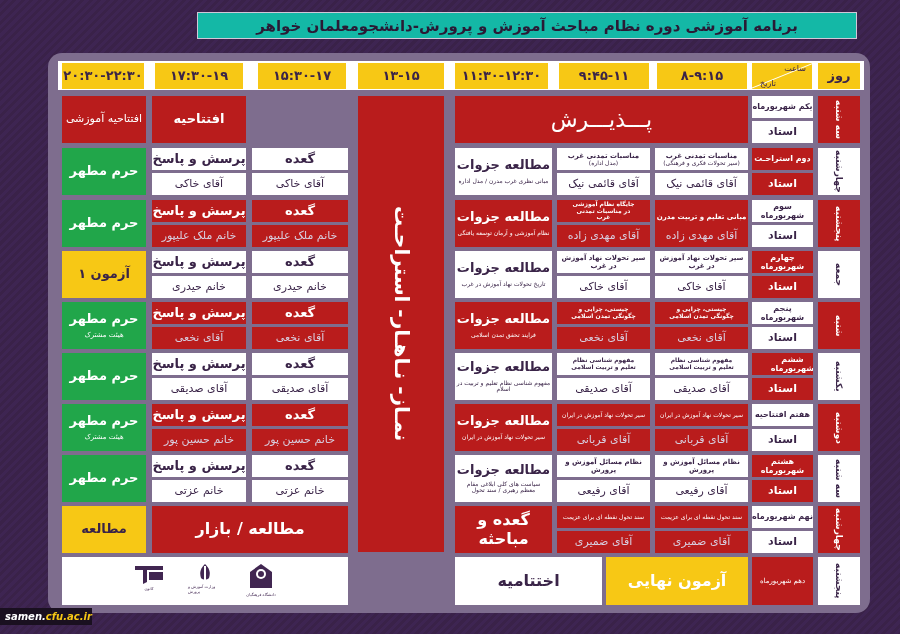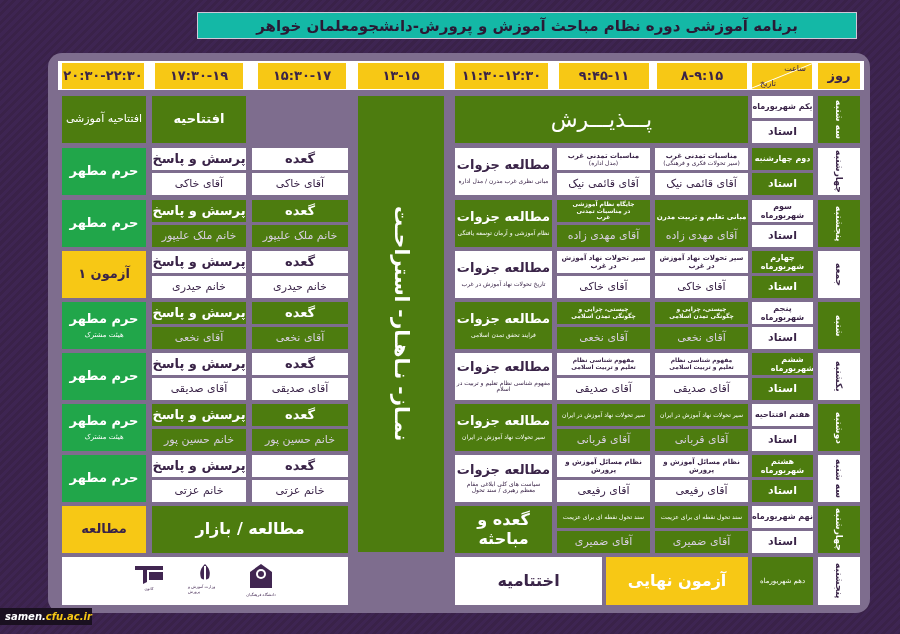--- a/index.html
+++ b/index.html
@@ -27,21 +27,21 @@
   .header-strip {
     position: absolute; left: 58px; top: 61px; width: 806px; height: 29px;
     background: #fff;
   }
   .cell {
     position: absolute; display: flex; flex-direction: column;
     align-items: center; justify-content: center; text-align: center;
     direction: rtl; overflow: hidden; line-height: 1.15;
   }
   .y { background: #f7c815; color: #3a2448; font-weight: bold; }
-  .p { background: #4d7c0f; color: #fff; }
+  .p { background: #b91c1c; color: #fff; }
   .w { background: #fff; color: #3a2448; }
   .g { background: #21a64a; color: #fff; font-weight: bold; }
   .hdr { font-size: 13px; }
   .big { font-size: 13px; font-weight: bold; }
   .med { font-size: 11px; }
   .sm { font-size: 7px; }
   .xs { font-size: 6px; }
   .lect { font-size: 11px; }
   .p.lect { color: #d8cfe0; }
   .date { font-size: 8px; font-weight: bold; }
@@ -108,21 +108,21 @@
   </div>
 <div class="cell w date" style="left:752px;top:96px;width:61px;height:22px;">یکم شهریورماه</div>
 <div class="cell w ostad" style="left:752px;top:121px;width:61px;height:22px;">استاد</div>
 <div class="cell p" style="left:455px;top:96px;width:293px;height:47px;font-size:22px;">پـــذیـــرش</div>
 <div class="cell p big" style="left:152px;top:96px;width:94px;height:47px;">افتتاحیه</div>
 <div class="cell p med" style="left:62px;top:96px;width:84px;height:47px;">افتتاحیه آموزشی</div>
 
 <div class="cell w" style="left:818px;top:148px;width:42px;height:47px;">
     <span class="day">چهارشنبه</span>
   </div>
-<div class="cell p date" style="left:752px;top:148px;width:61px;height:22px;">دوم چهارشنبه</div>
+<div class="cell p date" style="left:752px;top:148px;width:61px;height:22px;">دوم استراحـت</div>
 <div class="cell p ostad" style="left:752px;top:173px;width:61px;height:22px;">استاد</div>
 <div class="cell w" style="left:655px;top:148px;width:93px;height:22px;">
     <span class="sm" style="font-weight:bold">مناسبات تمدنی غرب</span>
     <span class="xs">(سیر تحولات فکری و فرهنگی)</span>
   </div>
 <div class="cell w lect" style="left:655px;top:173px;width:93px;height:22px;">آقای قائمی نیک</div>
 <div class="cell w" style="left:557px;top:148px;width:93px;height:22px;">
     <span class="sm" style="font-weight:bold">مناسبات تمدنی غرب</span>
     <span class="xs">(مدل اداره)</span>
   </div>

